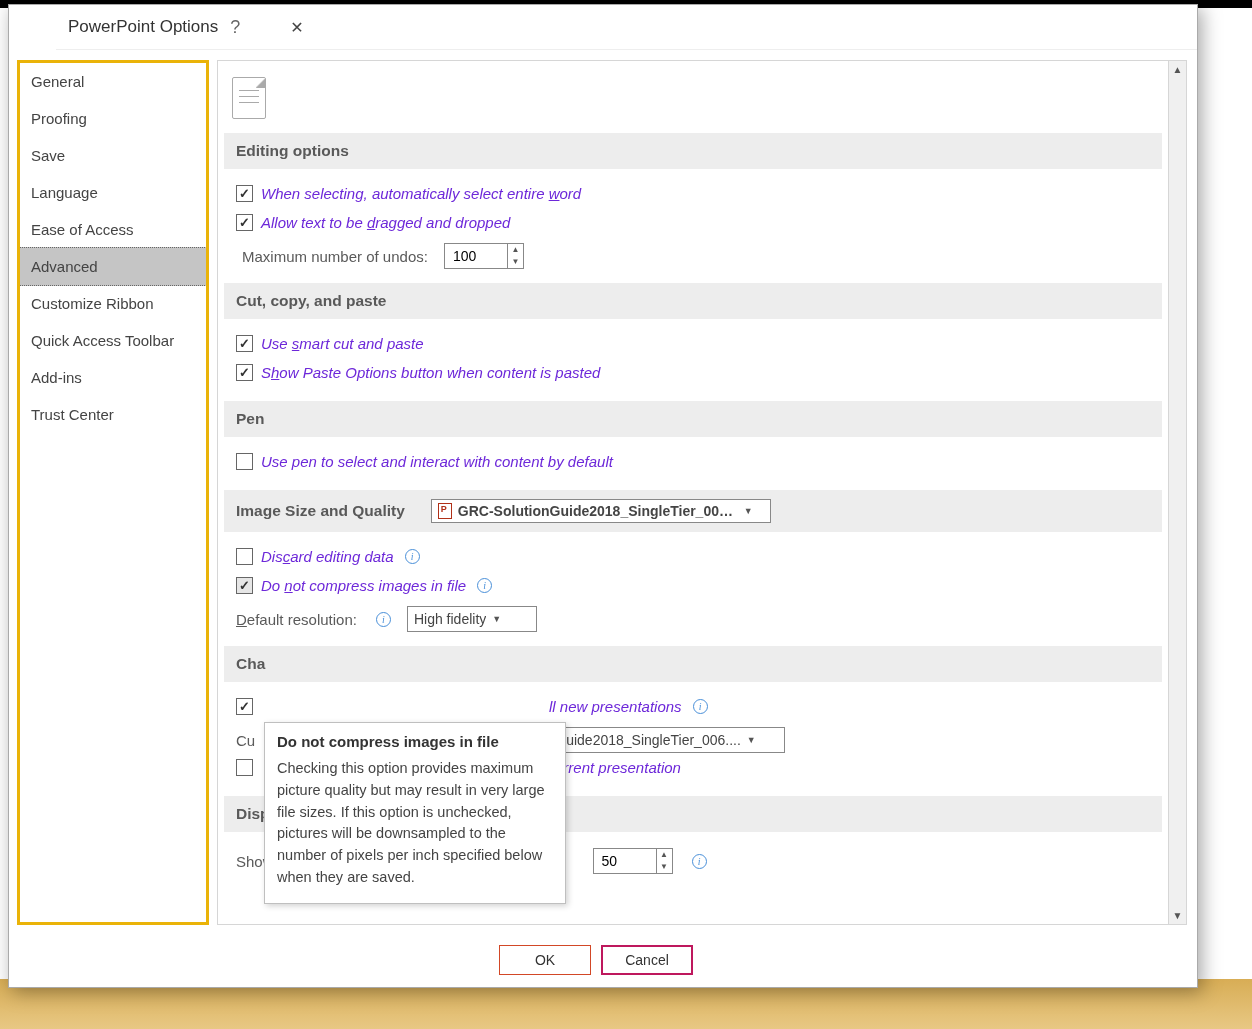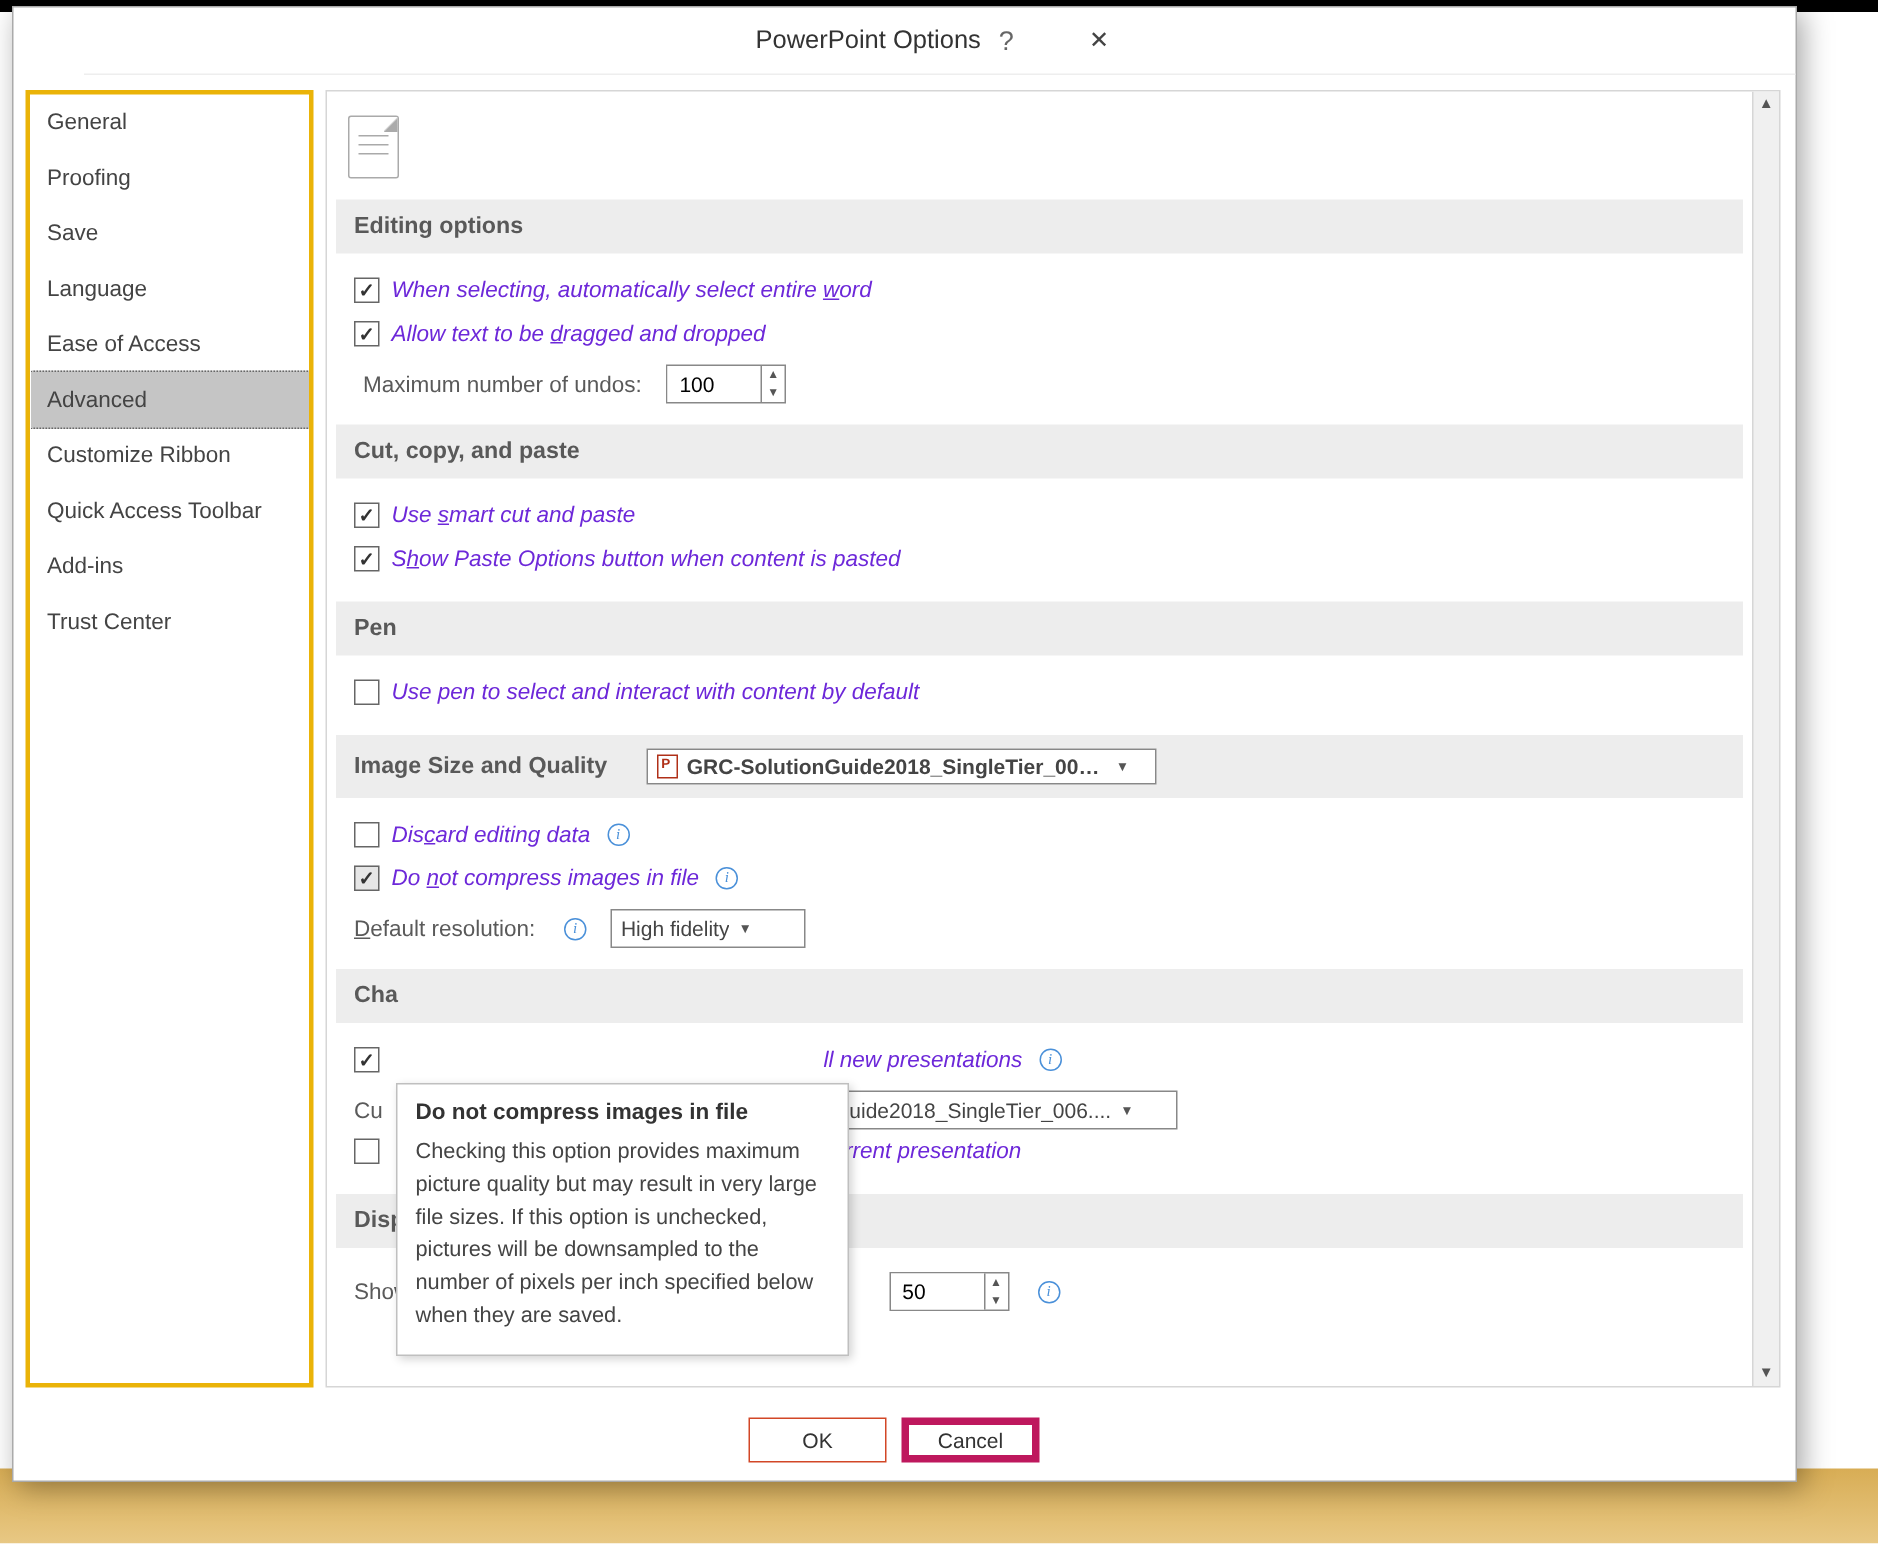--- a/index.html
+++ b/index.html
@@ -27,21 +27,21 @@
     width: 1190px; height: 984px;
     background: #fff;
     border: 1px solid #aaa;
     box-shadow: 4px 4px 18px rgba(0,0,0,.35);
     display: flex;
     flex-direction: column;
   }
   .titlebar {
     display: flex;
     align-items: center;
-    justify-content: center;
+    justify-content: flex-start;
     height: 45px;
     padding: 0 6px 0 12px;
     border-bottom: 1px solid #eee;
     margin-left: 47px;
   }
   .titlebar .title {
     font-size: 17px;
     font-weight: 400;
     color: #333;
   }
@@ -191,21 +191,21 @@
     z-index: 50;
   }
   .tooltip h4 { font-size:15px; font-weight:700; color:#333; margin-bottom:8px; }
   .tooltip p { font-size:14.5px; color:#444; line-height:1.5; }
   .footer {
     display:flex; justify-content:center; gap:10px;
     padding: 10px 14px 12px 0;
   }
   .btn {
     min-width: 92px; height: 30px;
-    border: 5px solid #be185d;
+    border: 2px solid #be185d;
     background: #fff;
     font-size: 14px; color:#333;
     cursor:pointer;
   }
   .btn.primary { border:1px solid #d24726; }
   .section-header .dd-compact { height:24px; }
 </style>
 </head>
 <body>
 

